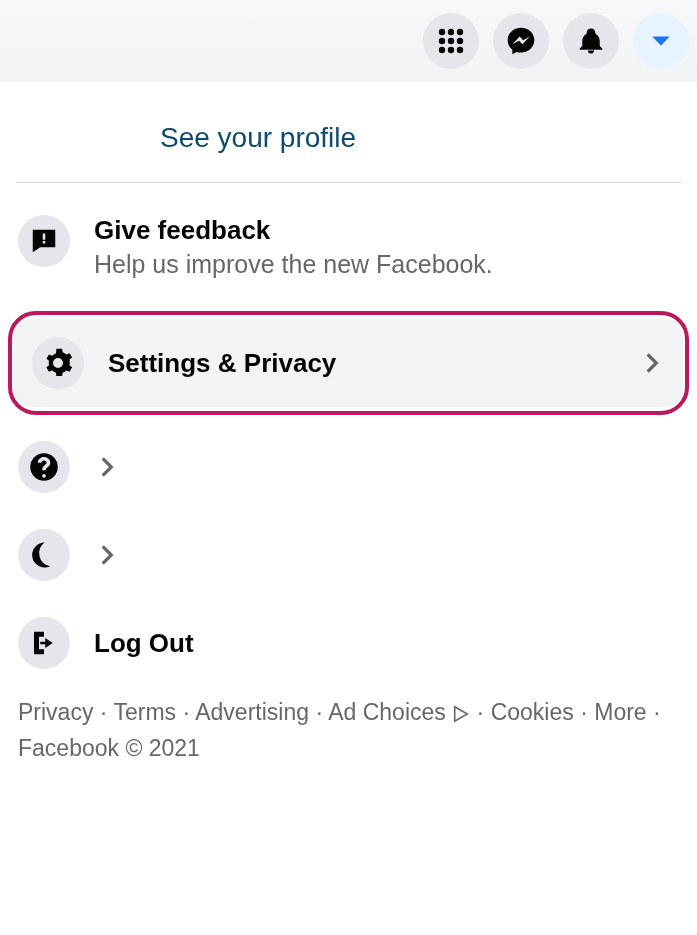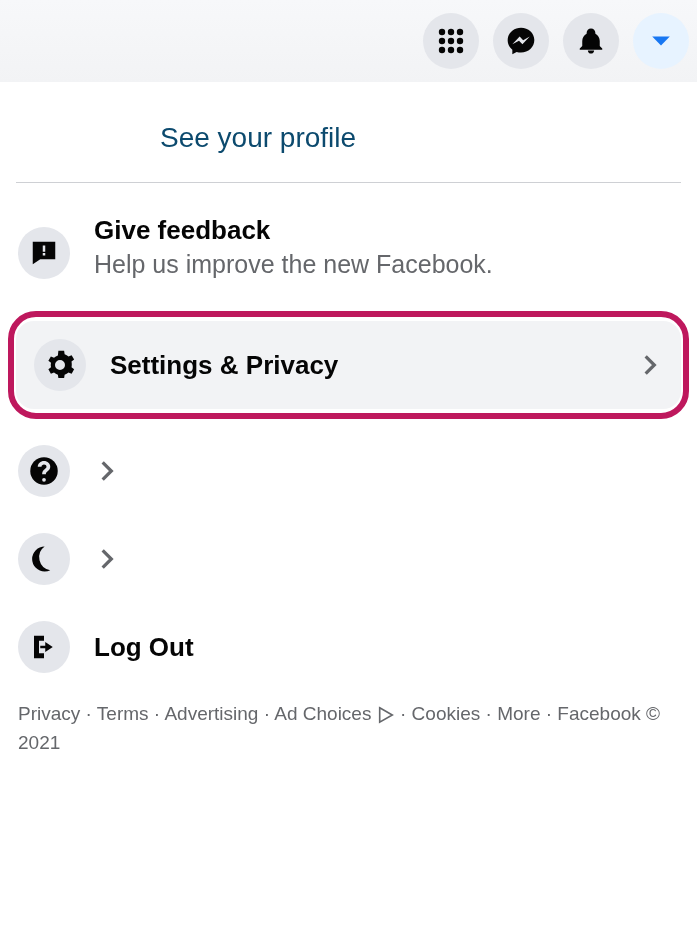--- a/index.html
+++ b/index.html
@@ -39,21 +39,21 @@
       font-size: 28px;
       color: #0c4a6e;
     }
     .divider {
       height: 1px;
       background: #ced0d4;
       margin: 0 16px;
     }
     .feedback-item {
       display: flex;
-      align-items: flex-end;
+      align-items: flex-start;
       padding: 32px 18px 24px 18px;
       gap: 24px;
     }
     .icon-circle {
       width: 52px;
       height: 52px;
       border-radius: 50%;
       background: #e4e6eb;
       display: flex;
       align-items: center;
@@ -65,21 +65,21 @@
       font-weight: 700;
       color: #050505;
     }
     .feedback-sub {
       font-size: 25px;
       color: #65676b;
       margin-top: 4px;
     }
     .highlight-box {
       margin: 8px 8px;
-      border: 6px solid #be185d;
+      border: 4px solid #be185d;
       border-radius: 28px;
       padding: 4px 2px;
     }
     .menu-item {
       display: flex;
       align-items: center;
       padding: 18px 18px;
       gap: 24px;
       cursor: pointer;
     }
@@ -93,21 +93,21 @@
       color: #050505;
       flex: 1;
     }
     .chevron {
       width: 26px;
       height: 26px;
       flex-shrink: 0;
     }
     .footer {
       padding: 8px 18px;
-      font-size: 19px;
+      font-size: 23px;
       color: #65676b;
       line-height: 1.55;
     }
     .footer span { cursor: pointer; }
     .ad-icon {
       display: inline-block;
       vertical-align: middle;
     }
     svg { display: block; }
   </style>

